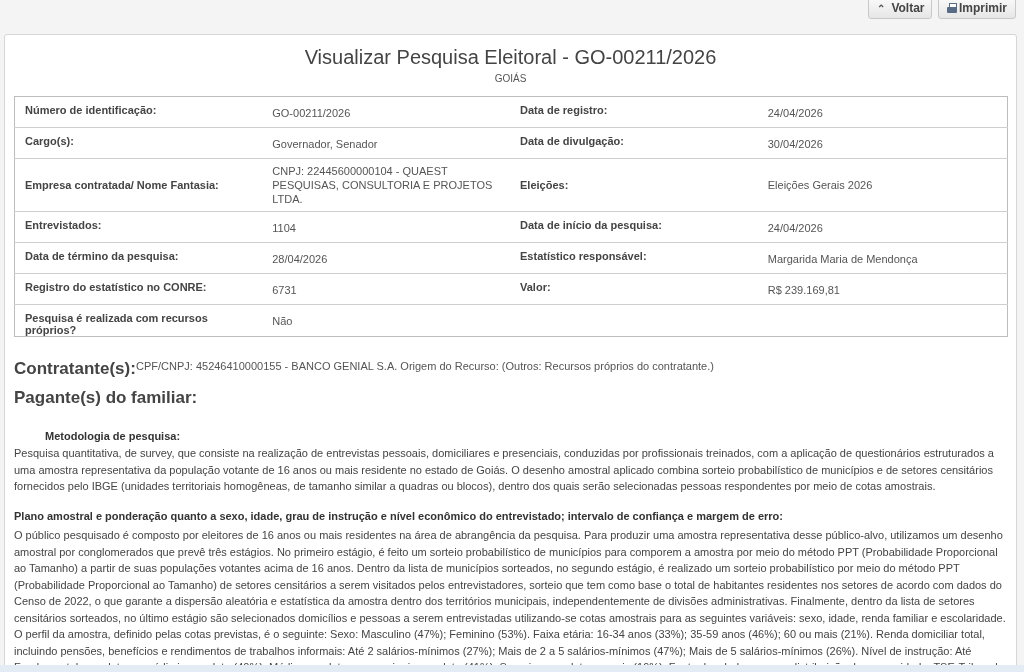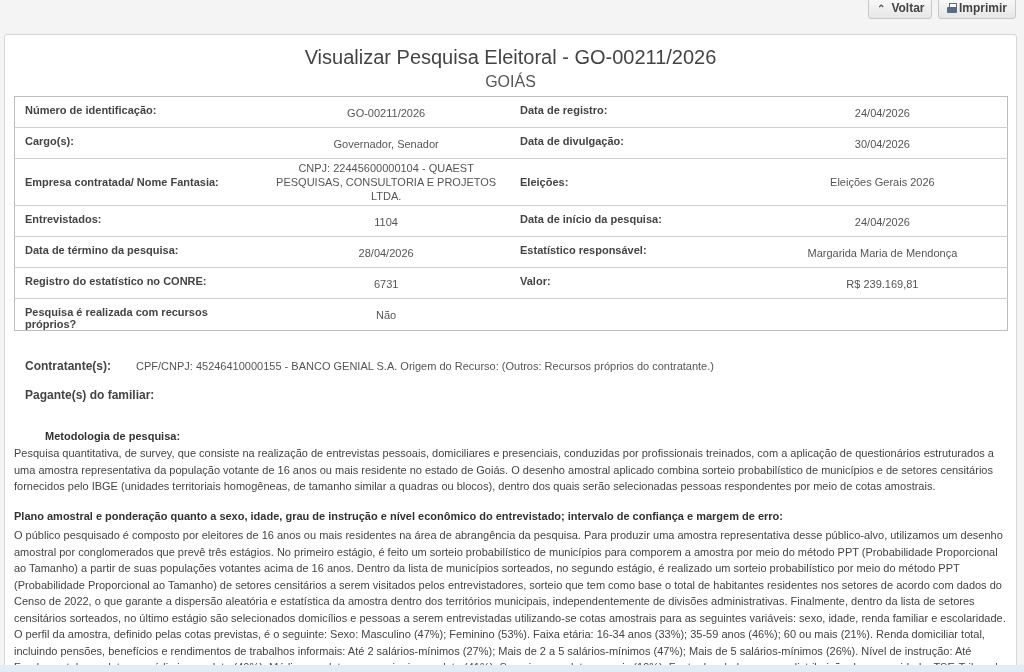--- a/index.html
+++ b/index.html
@@ -36,43 +36,43 @@
   .panel {
     position: absolute; left: 4px; top: 34px; width: 1013px; height: 650px;
     background: #fff; border: 1px solid #d6d6d6; border-radius: 3px;
   }
   .title {
     position: absolute; top: 11px; left: 0; right: 0; text-align: center;
     font-size: 20px; color: #444;
   }
   .subtitle {
     position: absolute; top: 38px; left: 0; right: 0; text-align: center;
-    font-size: 16px; color: #555;
+    font-size: 10px; color: #555;
   }
   .info-table {
     position: absolute; left: 9px; top: 61px; width: 994px;
     border: 1px solid #bdbdbd; border-collapse: collapse;
     font-size: 11px;
   }
   .info-table td {
     border-top: 1px solid #cfcfcf; vertical-align: middle; padding: 0 10px;
   }
   .info-table tr:first-child td { border-top: none; }
   .info-table td.lbl { font-weight: bold; color: #444; }
-  .info-table td.val { color: #555; text-align: center; }
+  .info-table td.val { color: #555; }
   .c1 { width: 248px; }
   .c2 { width: 248px; }
   .c3 { width: 248px; }
   .c4 { width: 250px; }
   .row-30 td { height: 31px; }
-  .row-tall td { height: 47px; }
+  .row-tall td { height: 53px; }
   .row-top td { vertical-align: top; padding-top: 7px; }
   .row-top td.val { padding-top: 10px; }
   .field-line {
-    position: absolute; left: 20px; font-size: 12px; color: #444;
+    position: absolute; left: 9px; font-size: 17px; color: #444;
   }
   .field-line .lbl { font-weight: bold; }
   .contratante-val { position: absolute; left: 131px; top: 325px; font-size: 11px; color: #555; }
   .section-title { position: absolute; left: 9px; font-size: 11px; font-weight: bold; color: #333; }
   .para {
     position: absolute; left: 9px; width: 995px; font-size: 11px; line-height: 16.5px; color: #444;
   }
   .bottom-strip {
     position: absolute; left: 0; right: 0; bottom: 0; height: 7px; background: #e3ebf5;
   }

